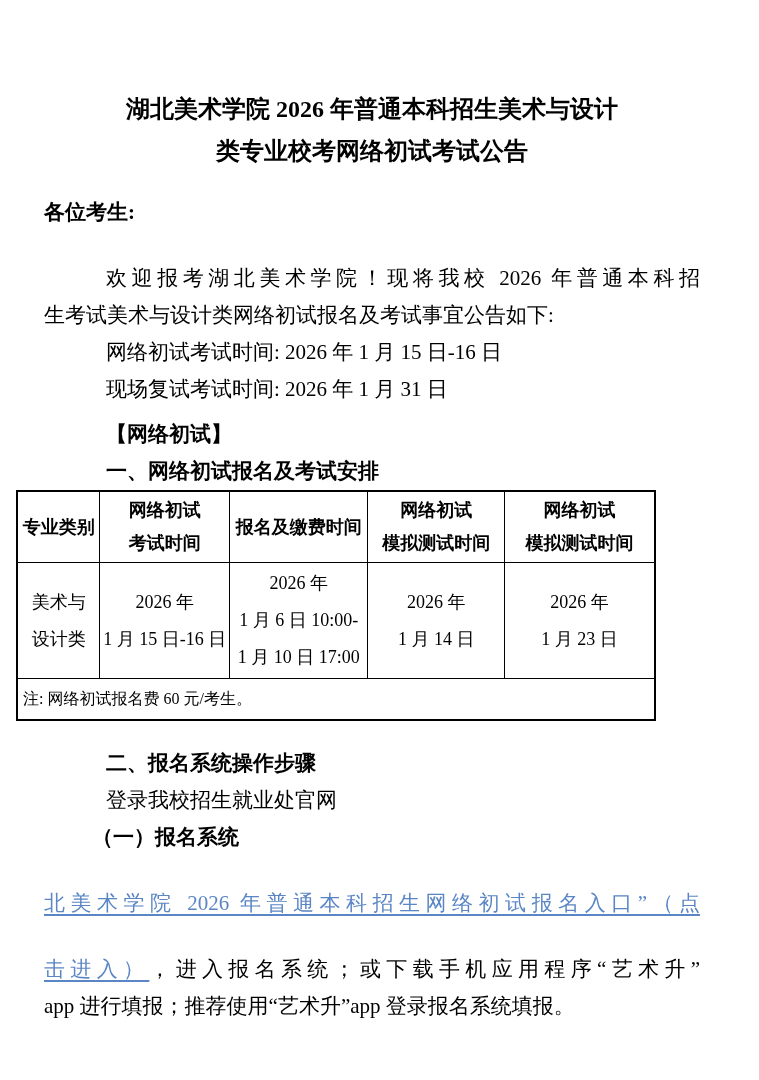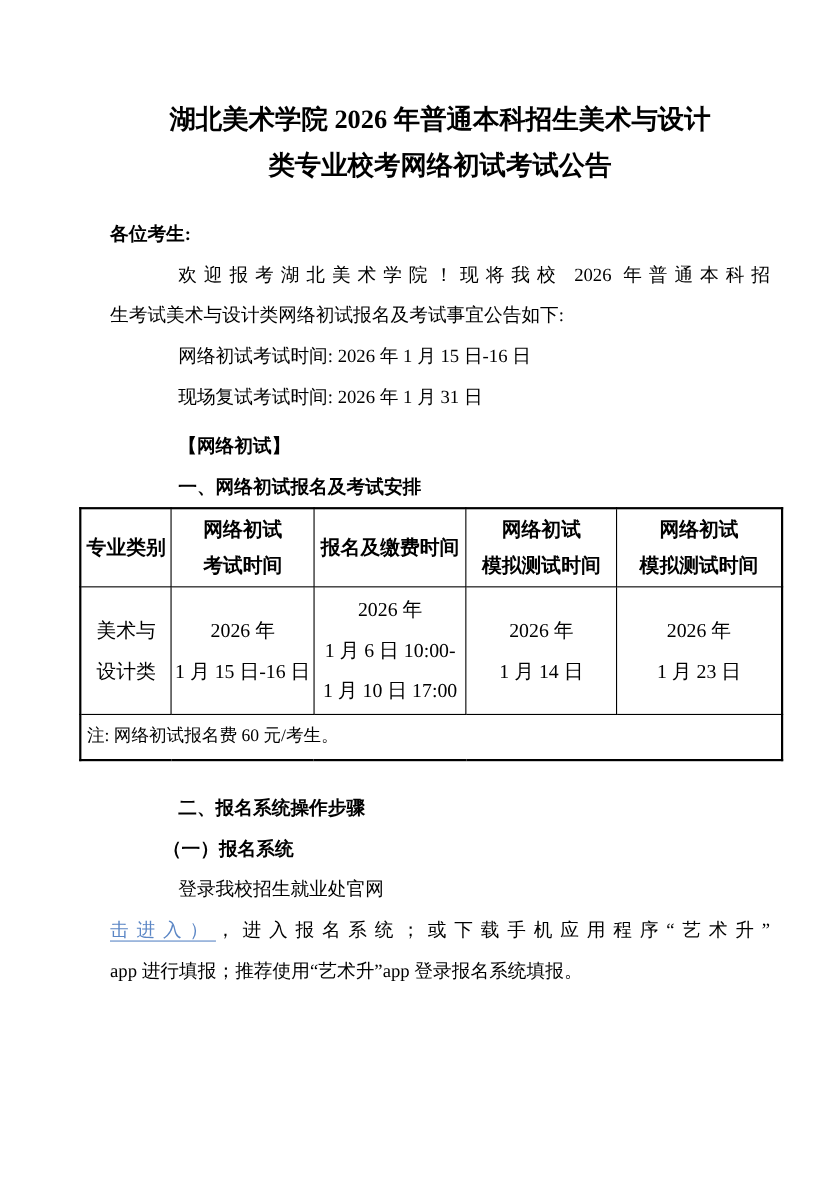--- a/index.html
+++ b/index.html
@@ -7,43 +7,44 @@
   body {
     width: 759px;
     height: 1080px;
     font-family: "Liberation Serif", "DejaVu Serif", serif;
     color: #000000;
     overflow: hidden;
   }
   .page {
     width: 759px;
     height: 1080px;
-    padding: 88px 59px 0 100px;
+    padding: 88px 59px 0 44px;
     background: #ffffff;
   }
   .doc-title {
     text-align: center;
     font-weight: bold;
     font-size: 24px;
     line-height: 42px;
     margin-bottom: 22px;
   }
   .doc-line {
-    font-size: 17px;
+    font-size: 21px;
     line-height: 37px;
     white-space: nowrap;
   }
   .wrapok { white-space: normal; }
   .bold { font-weight: bold; }
   .indent { padding-left: 62px; }
   .indent-paren { padding-left: 48px; }
   .fill {
     white-space: normal;
     text-align: justify;
     text-align-last: justify;
+    margin-top: 29px;
   }
   .gap-before-net { margin-top: 8px; }
   .gap-before-sec2 { margin-top: 24px; }
 
   table.sched {
     border-collapse: collapse;
     table-layout: fixed;
     width: 640px;
     margin-left: -28px;
     margin-top: 0;
@@ -150,21 +151,22 @@
         <div class="cell-line">1 月 23 日</div>
       </td>
     </tr>
     <tr class="note-row">
       <td colspan="5">注: 网络初试报名费 60 元/考生。</td>
     </tr>
   </tbody>
     </table>
 
   <div class="doc-line bold indent gap-before-sec2">二、报名系统操作步骤</div>
+  <div class="doc-line indent">登录我校招生就业处官网</div>
   <div class="doc-line bold indent-paren">（一）报名系统</div>
-  <div class="doc-line indent">登录我校招生就业处官网</div>
 
   <div>
+      <div class="doc-line fill"><span class="hyperlink">北美术学院 2026 年普通本科招生网络初试报名入口”（点</span></div>
       <div class="doc-line fill"><span class="hyperlink">击进入）</span><span>，进入报名系统；或下载手机应用程序“艺术升”</span></div>
       <div class="doc-line wrapok"><span>app 进行填报；推荐使用“艺术升”app 登录报名系统填报。</span></div>
     </div>
 
 </div>
 
 </body></html>

